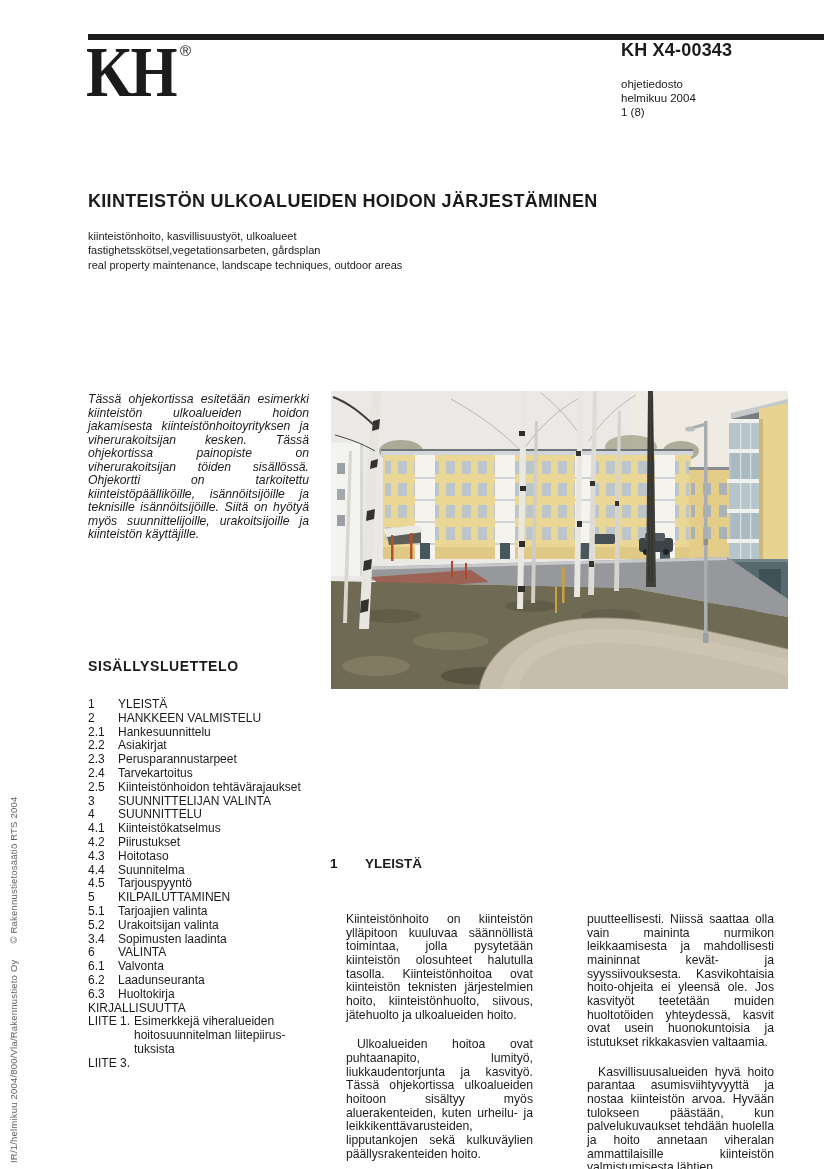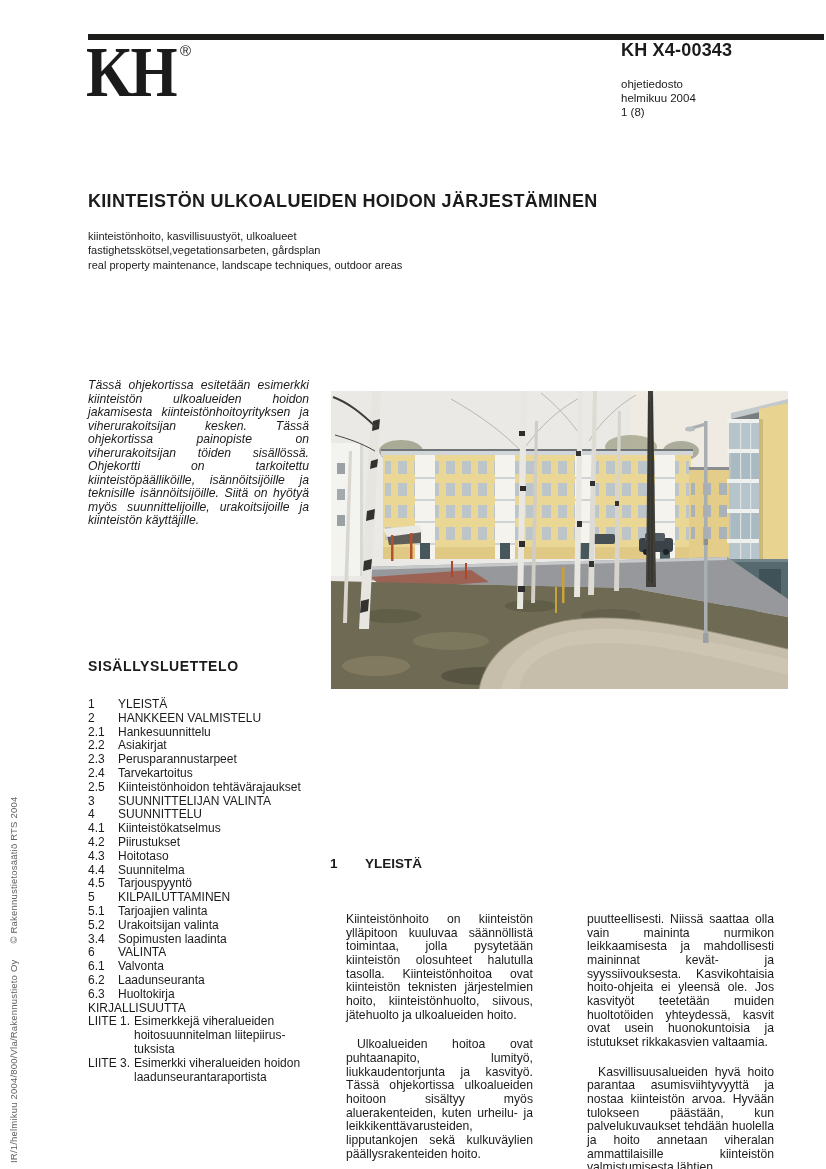--- a/index.html
+++ b/index.html
@@ -12,21 +12,21 @@
   .topbar{position:absolute;left:88px;top:34px;width:736px;height:6px;background:#1d1d1b;}
   .logo{position:absolute;left:86px;top:36px;font-family:"Liberation Serif","DejaVu Serif",serif;
         font-weight:bold;font-size:72px;line-height:1;letter-spacing:-3px;
         transform:scaleX(.84);transform-origin:left top;}
   .reg{position:absolute;left:180px;top:42px;font-size:15px;font-weight:normal;
        font-family:"Liberation Sans",sans-serif;}
   .docnum{position:absolute;left:621px;top:40px;font-size:18px;font-weight:bold;letter-spacing:.2px;}
   .docmeta{position:absolute;left:621px;top:77px;font-size:11.5px;line-height:14px;}
   .title{position:absolute;left:88px;top:191px;font-size:18px;font-weight:bold;letter-spacing:.3px;}
   .keywords{position:absolute;left:88px;top:229px;font-size:11px;line-height:14.3px;}
-  .intro{position:absolute;left:88px;top:367px;width:221px;font-style:italic;
+  .intro{position:absolute;left:88px;top:381px;width:221px;font-style:italic;
          font-size:12.2px;line-height:13.5px;text-align:justify;}
   .photo{position:absolute;left:331px;top:391px;width:457px;height:298px;overflow:hidden;}
   .photo svg{display:block;width:100%;height:100%;}
   .toc-heading{position:absolute;left:88px;top:658px;font-size:14px;font-weight:bold;letter-spacing:.6px;}
   .toc{position:absolute;left:88px;top:698px;width:240px;font-size:12px;line-height:13.8px;}
   .toc-row{display:flex;}
   .toc-num{flex:0 0 30px;}
   .toc-label{flex:1;}
   .toc-lit{margin-top:0;}
   .toc-liite{display:flex;}
@@ -339,21 +339,20 @@
         <span class="toc-num">6.3</span>
         <span class="toc-label">Huoltokirja</span>
       </div>
     <div class="toc-row toc-lit">KIRJALLISUUTTA</div>
     <div class="toc-liite">
       <span class="toc-liite-num">LIITE 1.</span>
       <span class="toc-liite-text"><span>Esimerkkejä viheralueiden</span><br><span>hoitosuunnitelman liitepiirus-</span><br><span>tuksista</span></span>
     </div>
     <div class="toc-liite">
       <span class="toc-liite-num">LIITE 3.</span>
-      <span class="toc-liite-text"><span>Esimerkki viheralueiden hoidon</span><br><span>laadunseurantaraportista</span></span>
     </div>
   </div>
 
   <div class="sec-heading">
     <span class="num">1</span><span>YLEISTÄ</span>
   </div>
 
   <div class="col col1">
     <p>Kiinteistönhoito on kiinteistön ylläpitoon kuuluvaa säännöllistä toimintaa, jolla pysytetään kiinteistön olosuhteet halutulla tasolla. Kiinteistönhoitoa ovat kiinteistön teknisten järjestelmien hoito, kiinteistönhuolto, siivous, jätehuolto ja ulkoalueiden hoito.</p>
     <p class="ind">Ulkoalueiden hoitoa ovat puhtaanapito, lumityö, liukkaudentorjunta ja kasvityö. Tässä ohjekortissa ulkoalueiden hoitoon sisältyy myös aluerakenteiden, kuten urheilu- ja leikkikenttävarusteiden, lipputankojen sekä kulkuväylien päällysrakenteiden hoito.</p>

